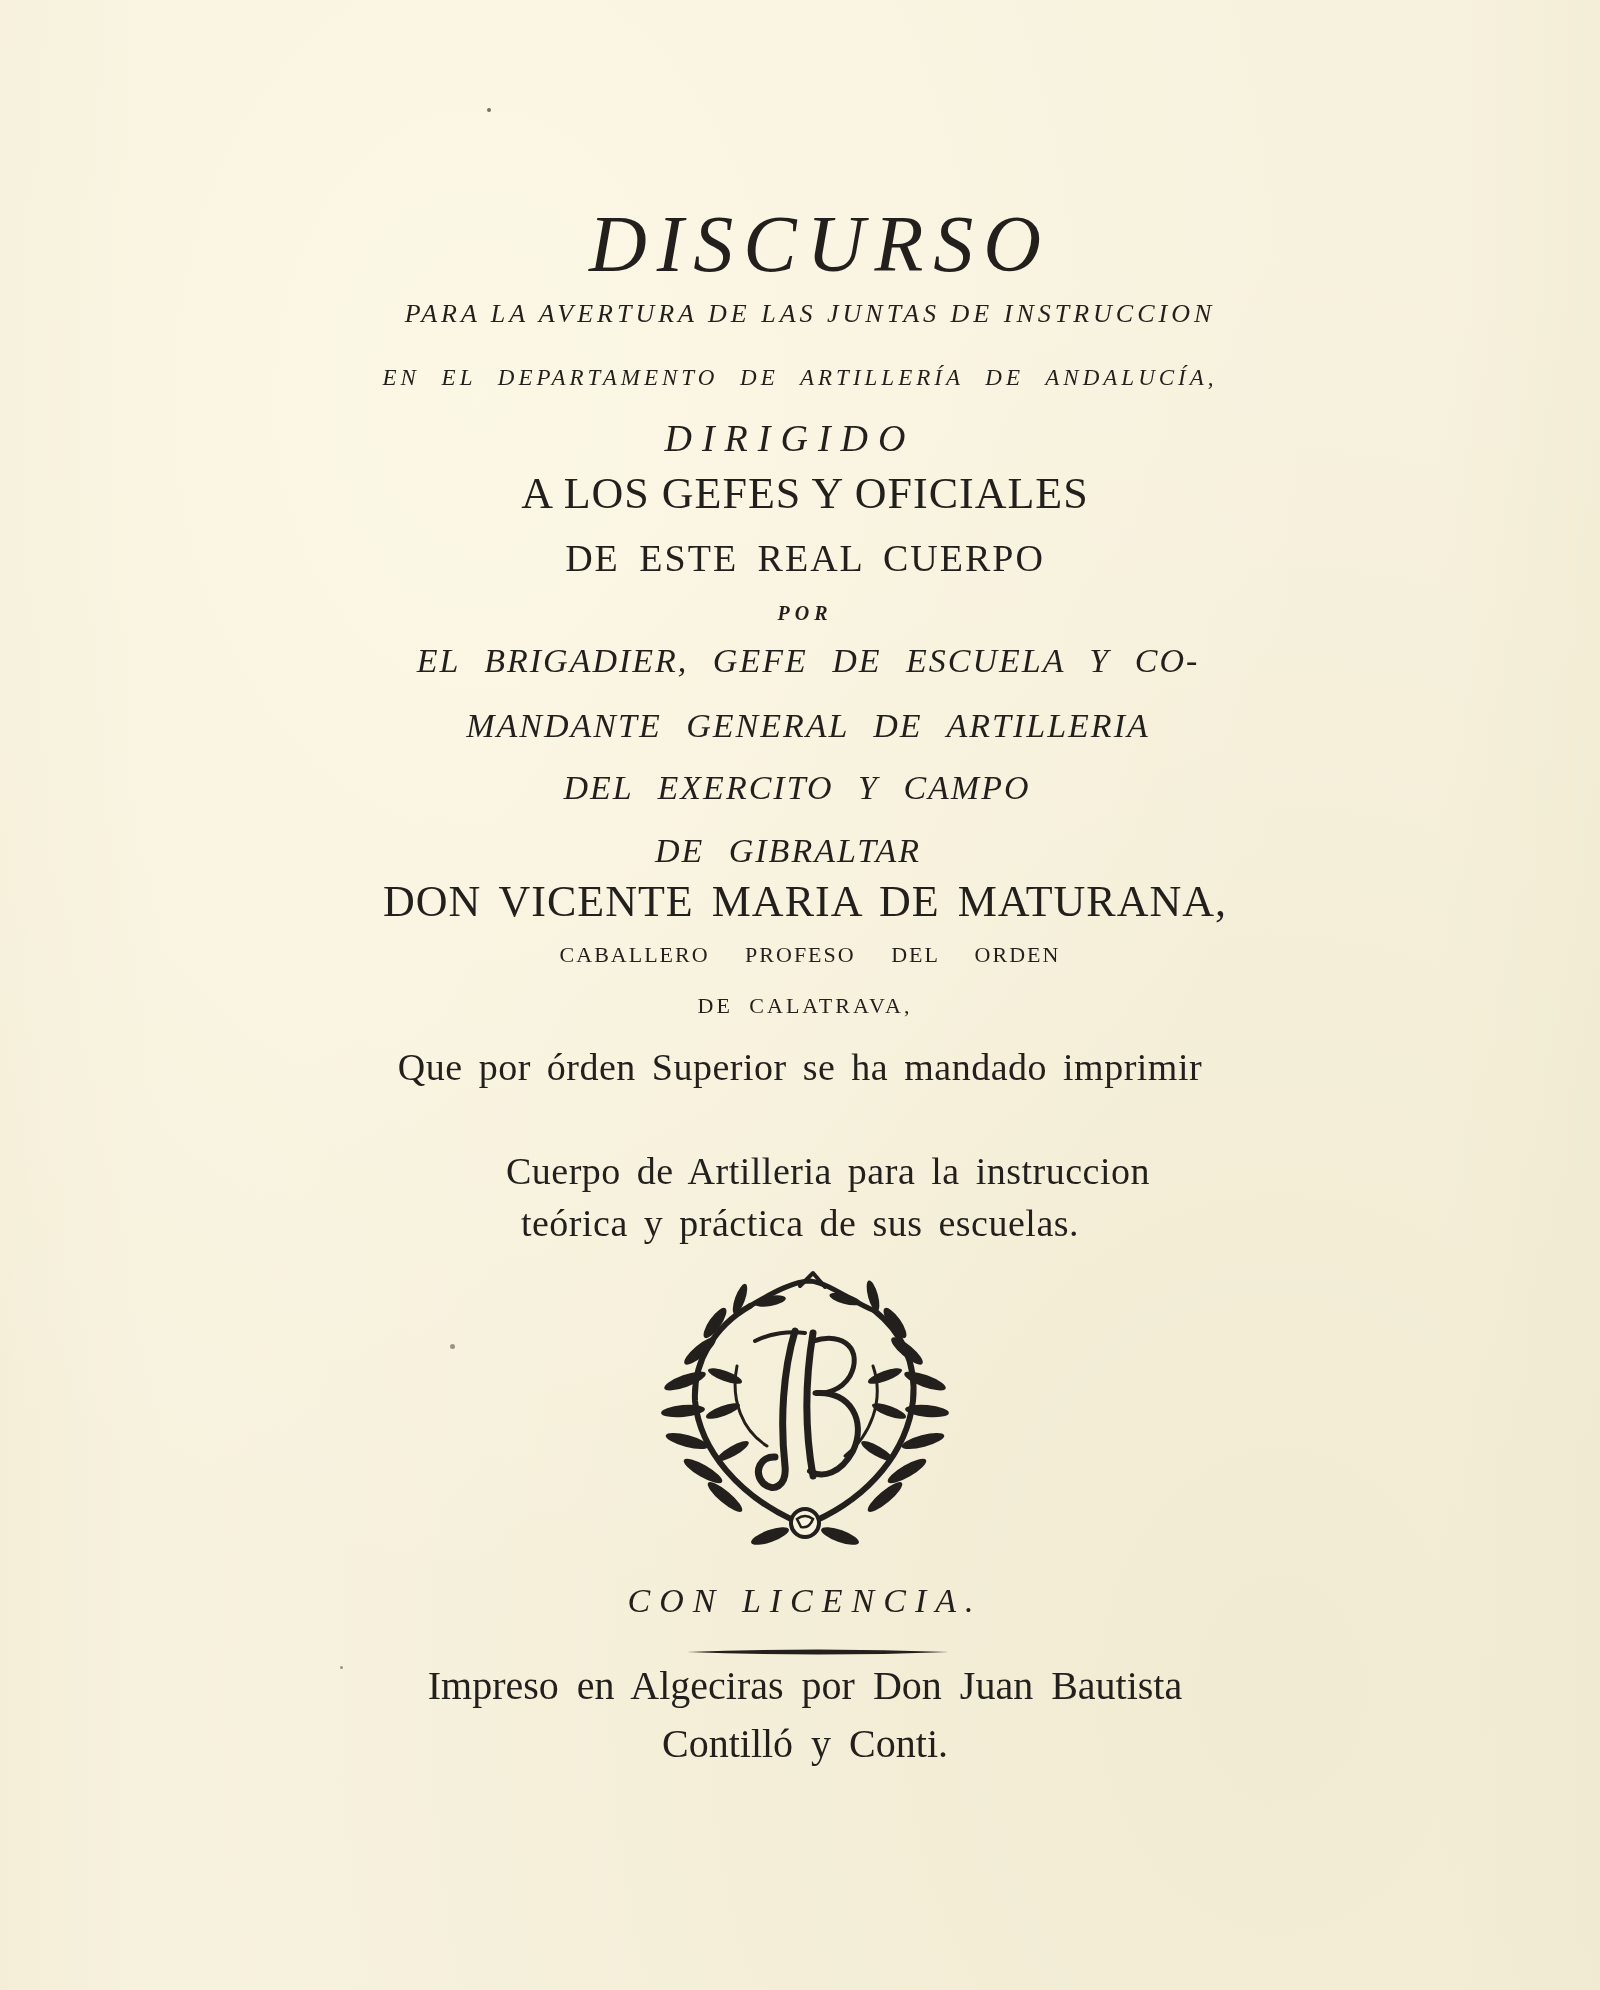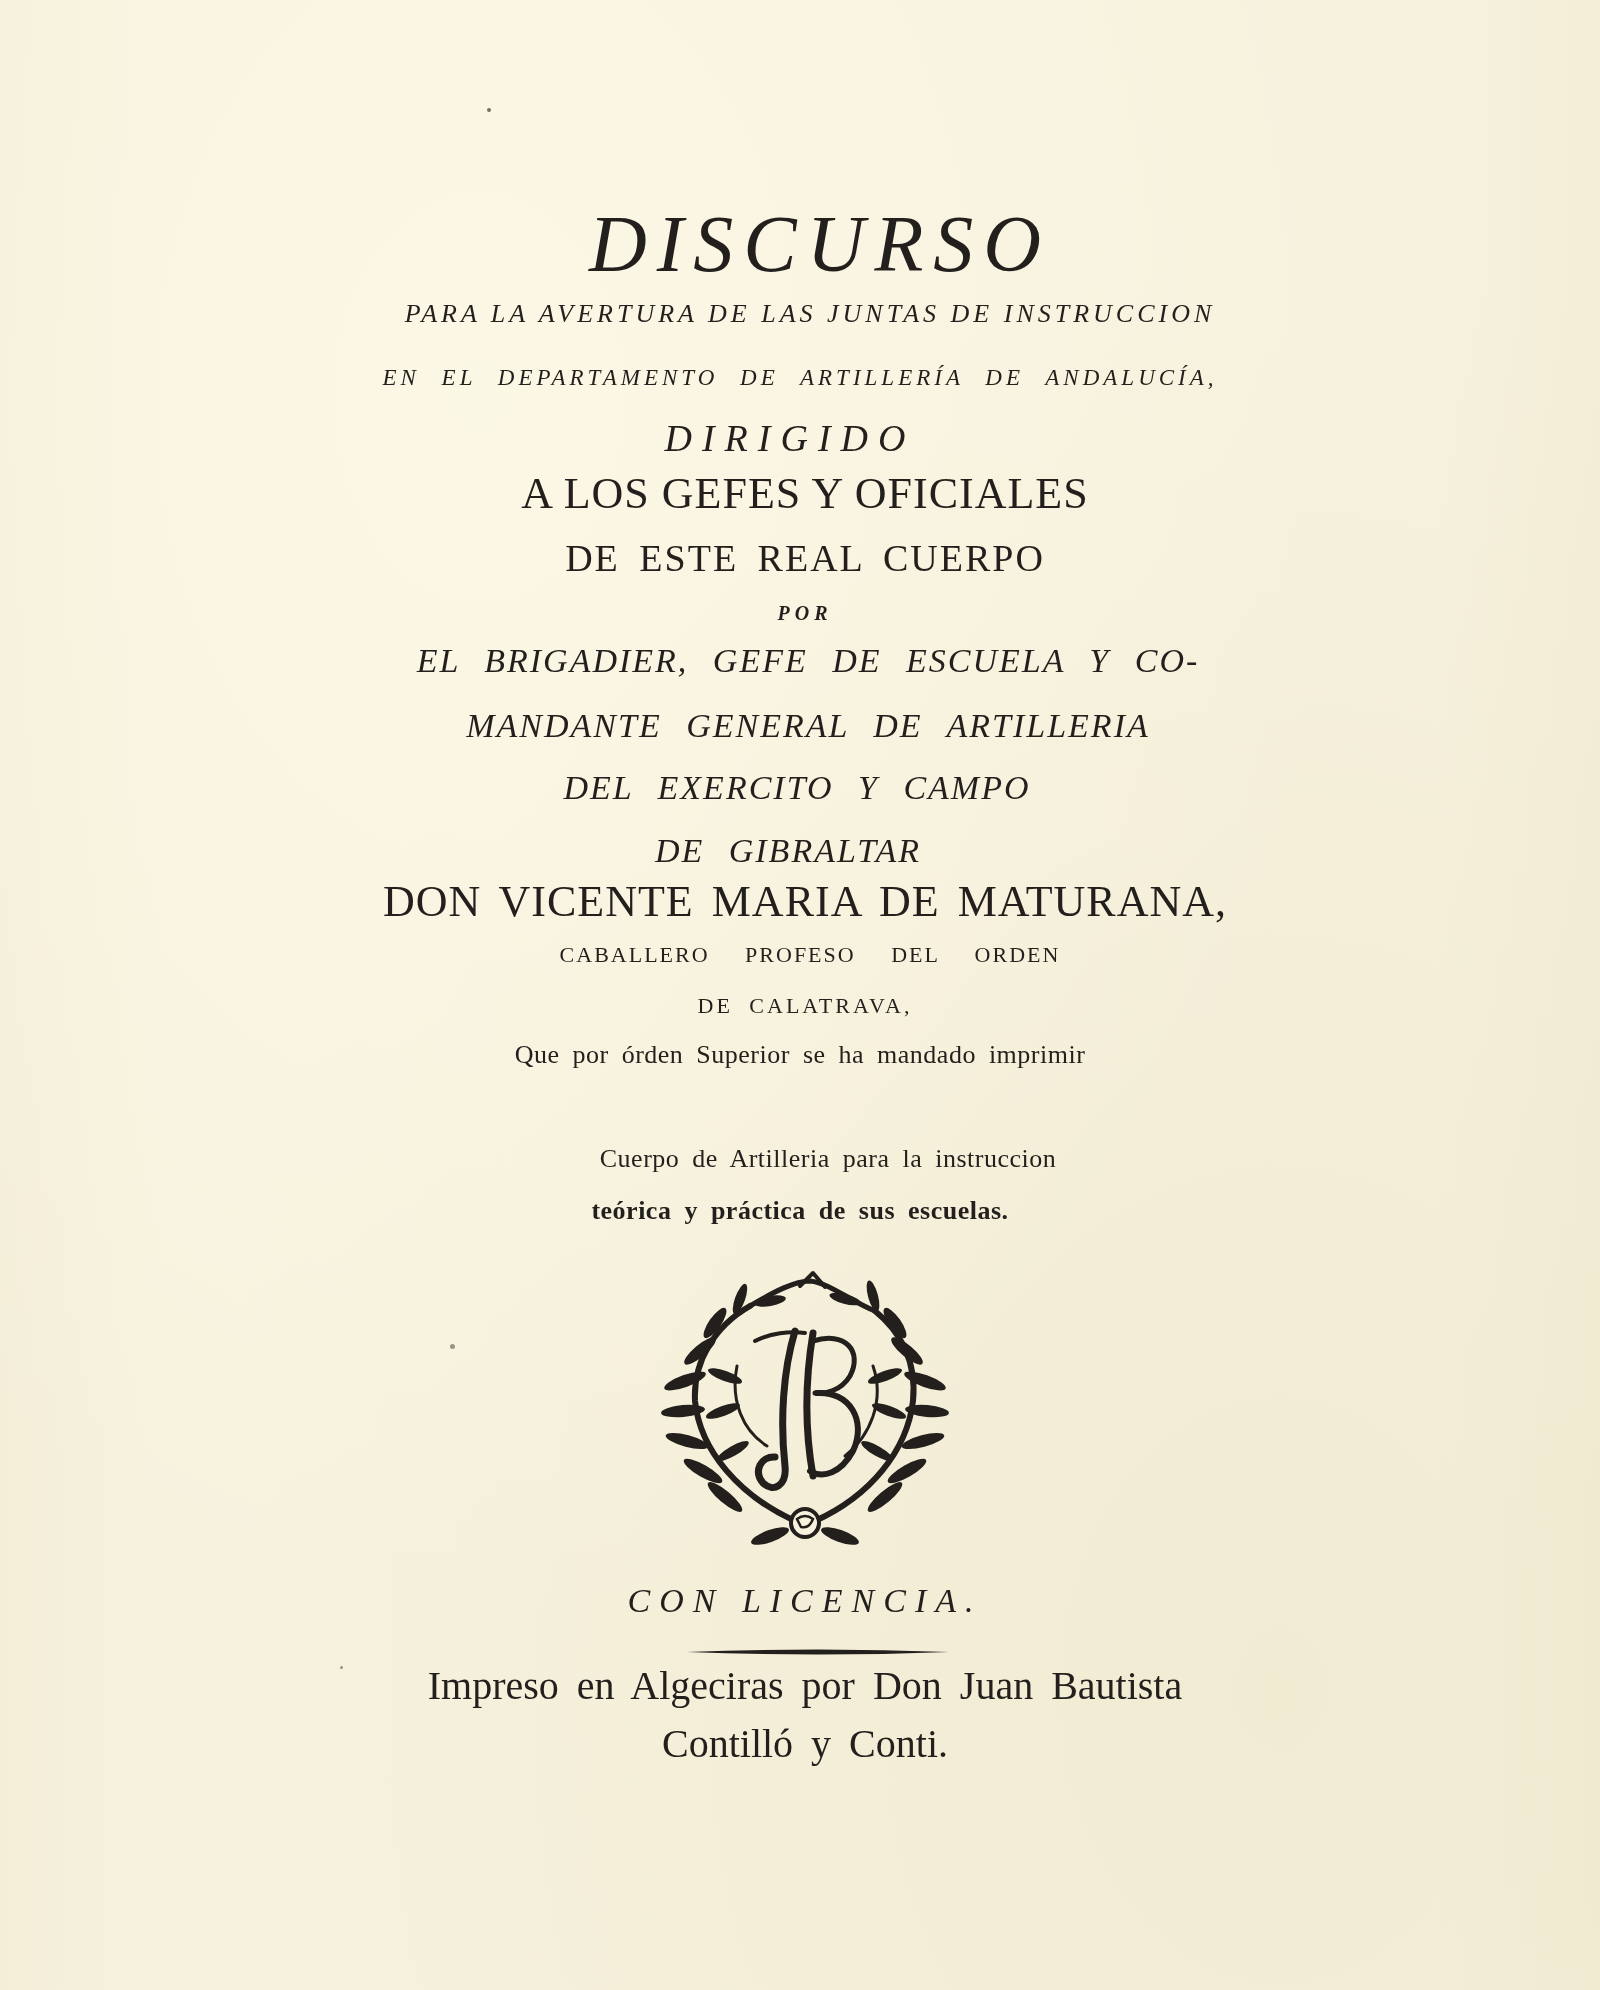--- a/index.html
+++ b/index.html
@@ -128,29 +128,30 @@
     }
     .cala {
       top: 985px;
       font-size: 22px;
       letter-spacing: 3px;
       word-spacing: 8px;
       line-height: 30px;
       left: 5px;
     }
     .body-line {
-      font-size: 26px;
+      font-size: 38px;
       line-height: 50px;
       letter-spacing: 0.5px;
       word-spacing: 6px;
+      margin-top: 12px;
     }
     .b1 { top: 1024px; left: 0px; }
     .b2 { top: 1076px; left: 0px; }
     .b3 { top: 1128px; left: 0px; padding-left: 28px; }
-    .b4 { top: 1180px; left: 0px; font-weight: bold; }
+    .b4 { top: 1180px; left: 0px; }
     .emblem {
       position: absolute;
       left: 645px;
       top: 1255px;
       width: 320px;
       height: 300px;
     }
     .licencia {
       top: 1573px;
       font-size: 34px;

